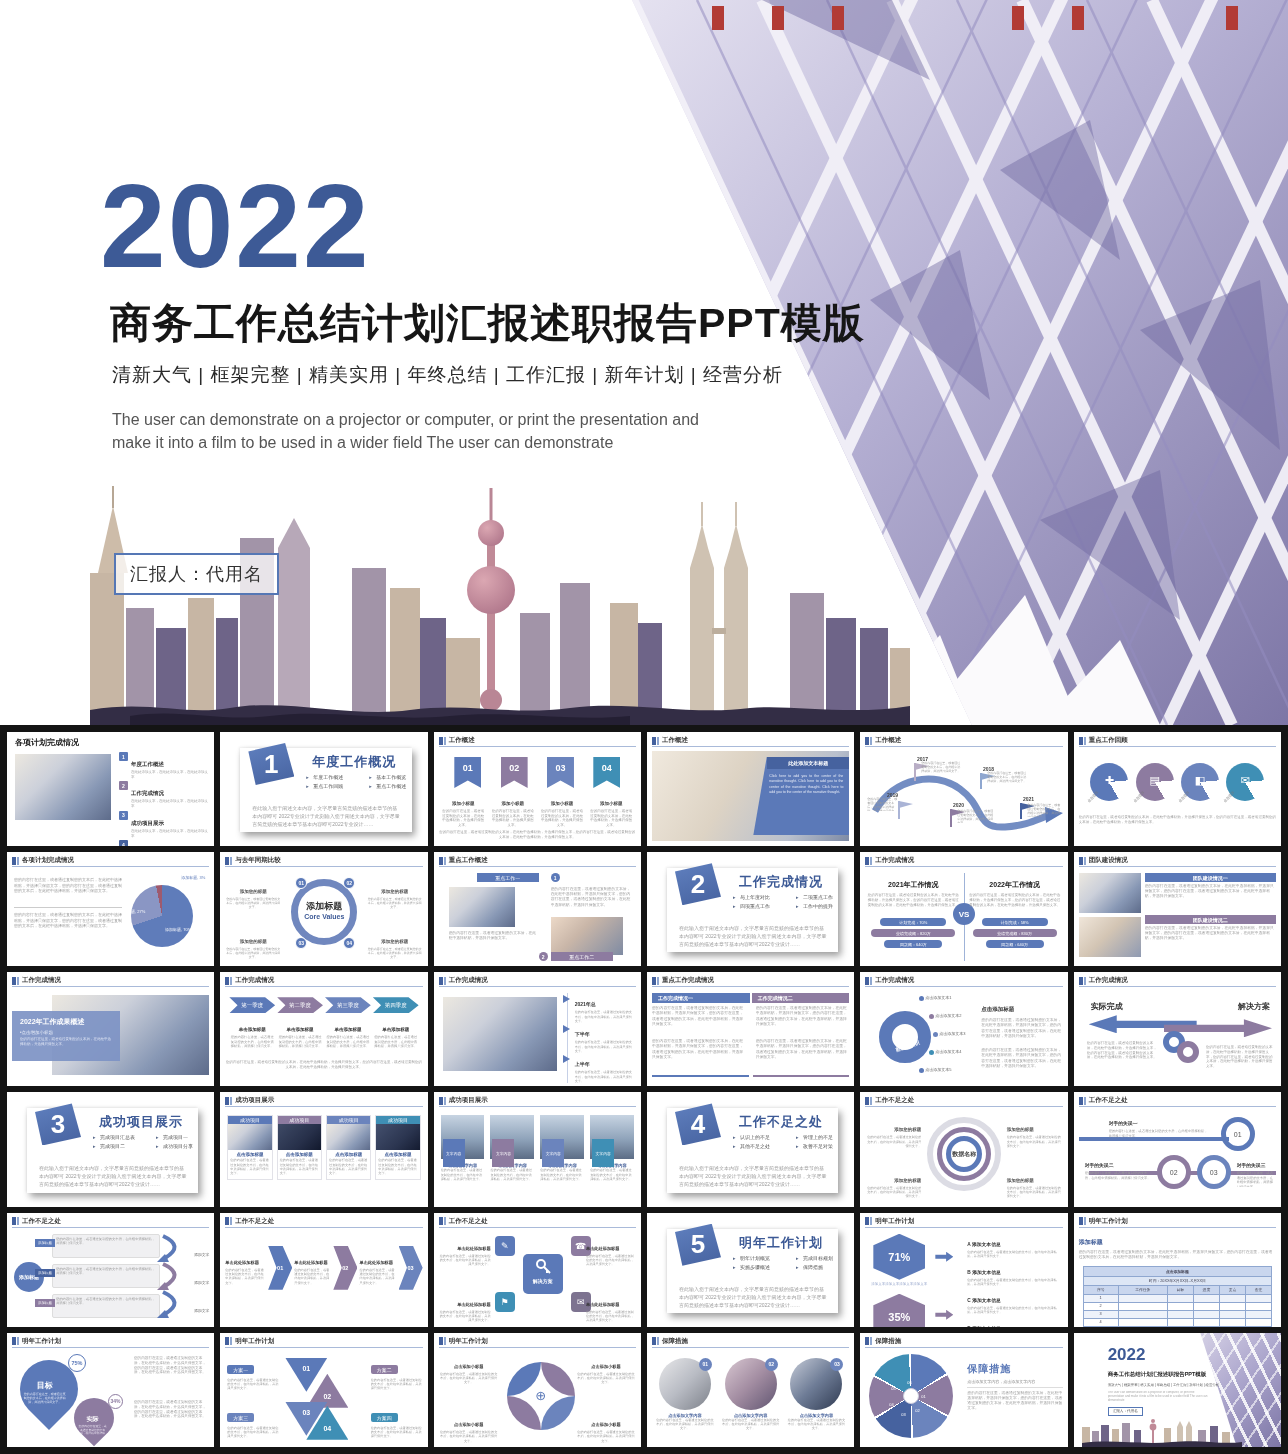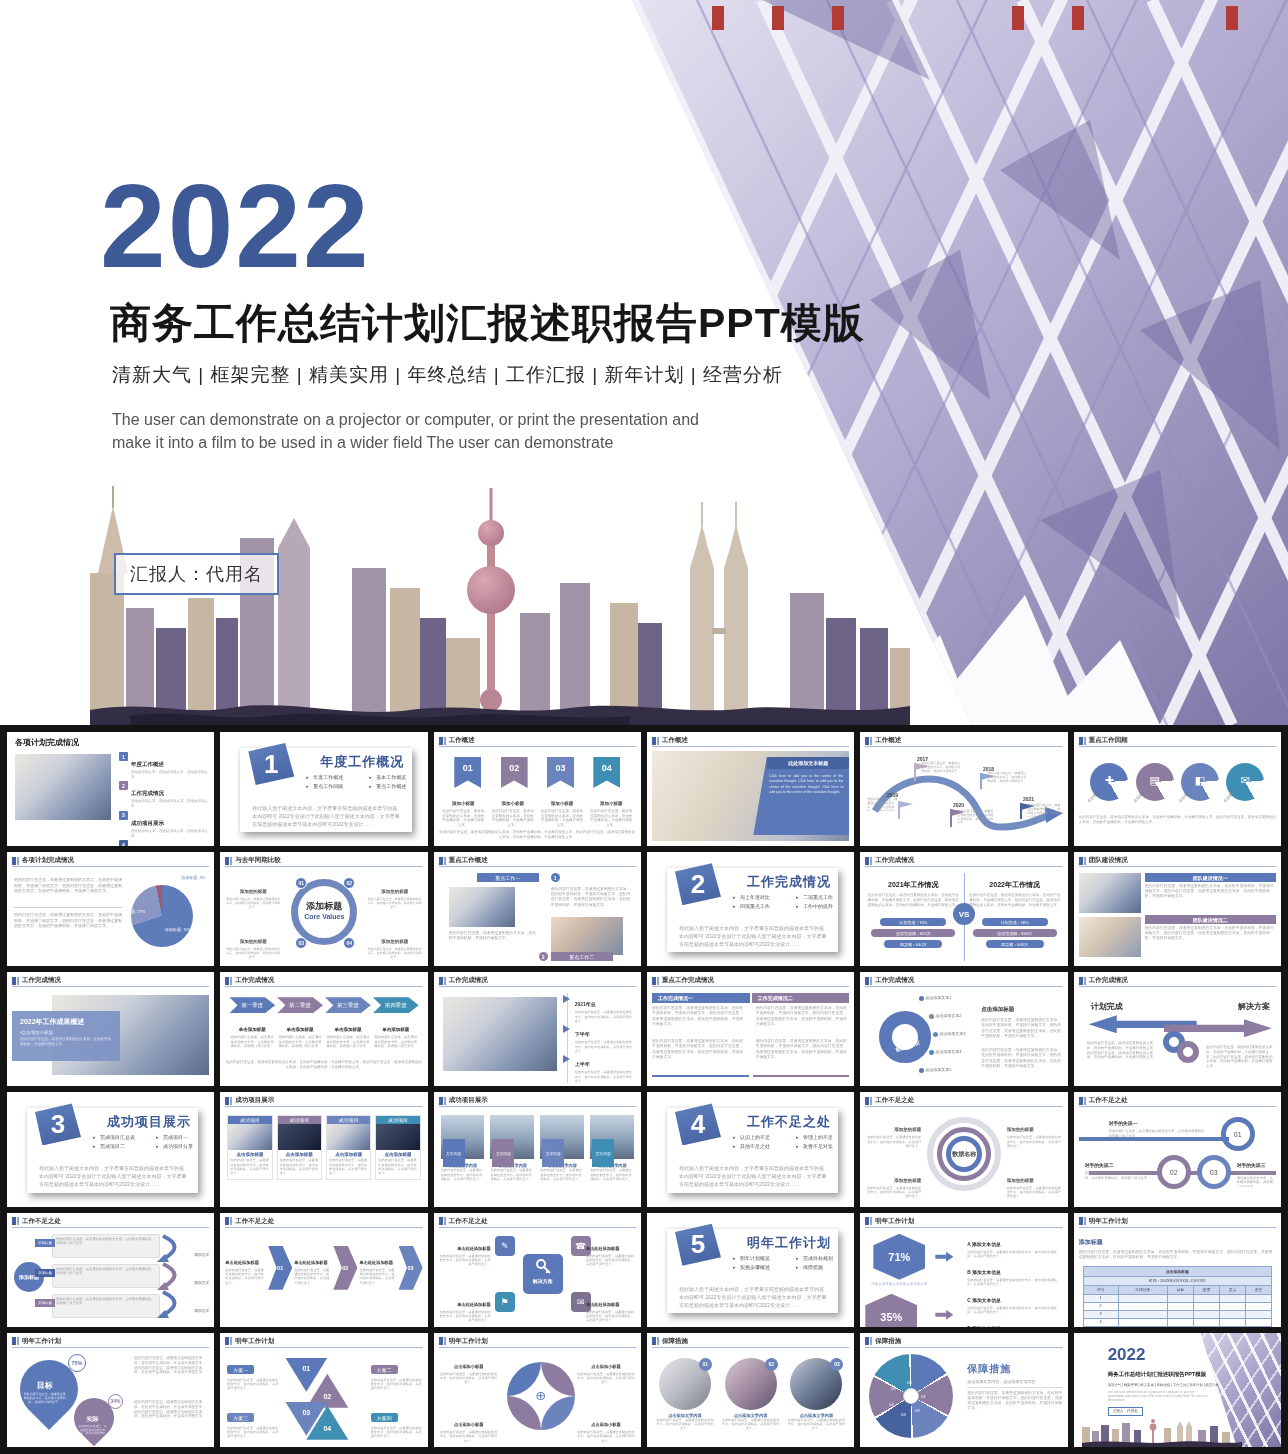--- a/index.html
+++ b/index.html
@@ -18,21 +18,21 @@
 .hd{position:absolute;left:5px;right:5px;top:3px;height:12px;border-bottom:1.5px solid #a9bad9;display:flex;align-items:center}
 .hb1{width:4px;height:8px;background:#44619e;margin-right:1px}
 .hb2{width:2px;height:8px;background:#8fa7d0;margin-right:3px}
 .ht{font-size:6.5px;font-weight:bold;color:#3a3a3a;white-space:nowrap}
 .bd{position:absolute;left:5px;right:5px;top:17px;bottom:3px}
 .tx{color:#9a9a9a;line-height:1.35;font-size:4.5px;overflow:hidden}
 .pho{background:linear-gradient(135deg,#ece8e0 0%,#ccd0da 35%,#8898b5 70%,#5d6b8a 100%)}
 
 .seccard{position:absolute;left:20px;right:16px;top:16px;bottom:14px;background:#fff;box-shadow:3px 4px 7px rgba(0,0,0,.38),-1px -1px 2px rgba(0,0,0,.06)}
 .secnum{position:absolute;left:8px;top:-5px;width:46px;height:42px;background:linear-gradient(160deg,#6080bf,#46629f);clip-path:polygon(0 20%,80% 0,100% 80%,16% 100%);color:#fff;font-size:26px;font-weight:bold;display:flex;align-items:center;justify-content:center}
-.sectitle{position:absolute;left:80px;top:5px;font-size:13px;font-weight:bold;color:#3d5a96;letter-spacing:1px}
+.sectitle{position:absolute;left:72px;top:5px;font-size:13px;font-weight:bold;color:#3d5a96;letter-spacing:1px}
 .secbl{position:absolute;left:66px;top:26px;width:120px;display:grid;grid-template-columns:1fr 1fr;gap:3px 6px;font-size:5px;color:#555}
 .bl{position:relative;padding-left:7px;white-space:nowrap}
 .bl::before{content:"▸";position:absolute;left:0;color:#5a6b8c}
 .secp{position:absolute;left:12px;top:56px;right:10px;font-size:5px;color:#999;line-height:1.6;overflow:hidden}
 
 .flag{width:27px;height:31px;clip-path:polygon(0 0,100% 0,100% 100%,50% 76%,0 100%);color:#fff;font-size:9px;font-weight:bold;text-align:center;padding-top:6px}
 .vs{width:22px;height:22px;border-radius:50%;background:#5b79b8;color:#fff;font-size:8px;font-weight:bold;display:flex;align-items:center;justify-content:center}
 .bar{height:8px;border-radius:4px;color:#fff;font-size:4px;display:flex;align-items:center;justify-content:center;margin:3px auto}
 .chev{height:16px;color:#fff;font-size:5.5px;display:flex;align-items:center;justify-content:center;clip-path:polygon(0 0,78% 0,100% 50%,78% 100%,0 100%,18% 50%)}
 .tagp{color:#fff;font-size:5px;display:flex;align-items:center;justify-content:center}
@@ -539,21 +539,21 @@
   </div>
 </div>
 
 <div class="cell">
   <div class="hd">
           <i class="hb1"></i>
           <i class="hb2"></i>
           <span class="ht">工作完成情况</span>
         </div>
   <div class="bd">
-    <b style="position:absolute;left:12px;top:12px;font-size:8px;color:#333">计划完成</b>
+    <b style="position:absolute;left:12px;top:12px;font-size:8px;color:#333">实际完成</b>
     <b style="position:absolute;right:6px;top:12px;font-size:8px;color:#333">解决方案</b>
     <div style="position:absolute;left:10px;top:26px;width:108px;height:18px;background:#5b79b8;clip-path:polygon(0 50%,26% 0,26% 30%,100% 30%,100% 70%,26% 70%,26% 100%)"></div>
     <div style="position:absolute;right:4px;top:30px;width:108px;height:18px;background:#8d7ba0;clip-path:polygon(100% 50%,74% 0,74% 30%,0 30%,0 70%,74% 70%,74% 100%)"></div>
     <div style="position:absolute;left:84px;top:42px;width:22px;height:22px;border:6px solid #5b79b8;border-radius:50%"></div>
     <div style="position:absolute;left:98px;top:52px;width:22px;height:22px;border:6px solid #8d7ba0;border-radius:50%"></div>
     <div class="tx" style="position:absolute;left:8px;top:52px;width:72px;font-size:3.5px;height:38px">您的内容打在这里，或者通过复制您的文本后，在此框中选择粘贴，并选择只保留文字，您的内容打在这里，或者通过复制您的文本后，在此框中选择粘贴，并选择只保留文字。</div>
     <div class="tx" style="position:absolute;right:2px;top:56px;width:68px;font-size:3.5px;height:36px">您的内容打在这里，或者通过复制您的文本后，在此框中选择粘贴，并选择只保留文字，您的内容打在这里，或者通过复制您的文本后，在此框中选择粘贴，并选择只保留文字。</div>
   </div>
 </div>
 
@@ -796,21 +796,21 @@
 
 <div class="cell">
   <div class="hd">
           <i class="hb1"></i>
           <i class="hb2"></i>
           <span class="ht">明年工作计划</span>
         </div>
   <div class="bd">
     <div style="position:absolute;left:8px;top:4px;width:52px;height:46px;background:#5b79b8;clip-path:polygon(50% 0,100% 25%,100% 75%,50% 100%,0 75%,0 25%);color:#fff;font-size:11px;font-weight:bold;display:flex;align-items:center;justify-content:center">71%</div>
     <div style="position:absolute;left:4px;top:52px;width:60px;font-size:3.5px;color:#8d9ec7;text-align:center;line-height:1.4">添加文字添加文字添加文字添加文字</div>
-    <div style="position:absolute;left:0;top:64px;width:52px;height:46px;background:#8d7ba0;clip-path:polygon(50% 0,100% 25%,100% 75%,50% 100%,0 75%,0 25%);color:#fff;font-size:11px;font-weight:bold;display:flex;align-items:center;justify-content:center">35%</div>
+    <div style="position:absolute;left:8px;top:64px;width:52px;height:46px;background:#8d7ba0;clip-path:polygon(50% 0,100% 25%,100% 75%,50% 100%,0 75%,0 25%);color:#fff;font-size:11px;font-weight:bold;display:flex;align-items:center;justify-content:center">35%</div>
     <div style="position:absolute;left:70px;top:22px;width:18px;height:10px;background:#5b79b8;clip-path:polygon(0 30%,60% 30%,60% 0,100% 50%,60% 100%,60% 70%,0 70%)"></div>
     <div style="position:absolute;left:70px;top:80px;width:18px;height:10px;background:#8d7ba0;clip-path:polygon(0 30%,60% 30%,60% 0,100% 50%,60% 100%,60% 70%,0 70%)"></div>
     <div style="position:absolute;left:102px;top:2px;right:0">
       <b style="font-size:4.8px;color:#333">A 添加文本信息</b><div class="tx" style="font-size:3.2px;height:10px">您的内容打在这里，或者通过复制您的文本后，在此框中选择粘贴，并选择只保留文字。</div>
       <b style="font-size:4.8px;color:#333">B 添加文本信息</b><div class="tx" style="font-size:3.2px;height:10px">您的内容打在这里，或者通过复制您的文本后，在此框中选择粘贴，并选择只保留文字。</div>
       <b style="font-size:4.8px;color:#333">C 添加文本信息</b><div class="tx" style="font-size:3.2px;height:10px">您的内容打在这里，或者通过复制您的文本后，在此框中选择粘贴，并选择只保留文字。</div>
       <b style="font-size:4.8px;color:#333">D 添加文本信息</b>
     </div>
   </div>
 </div>

